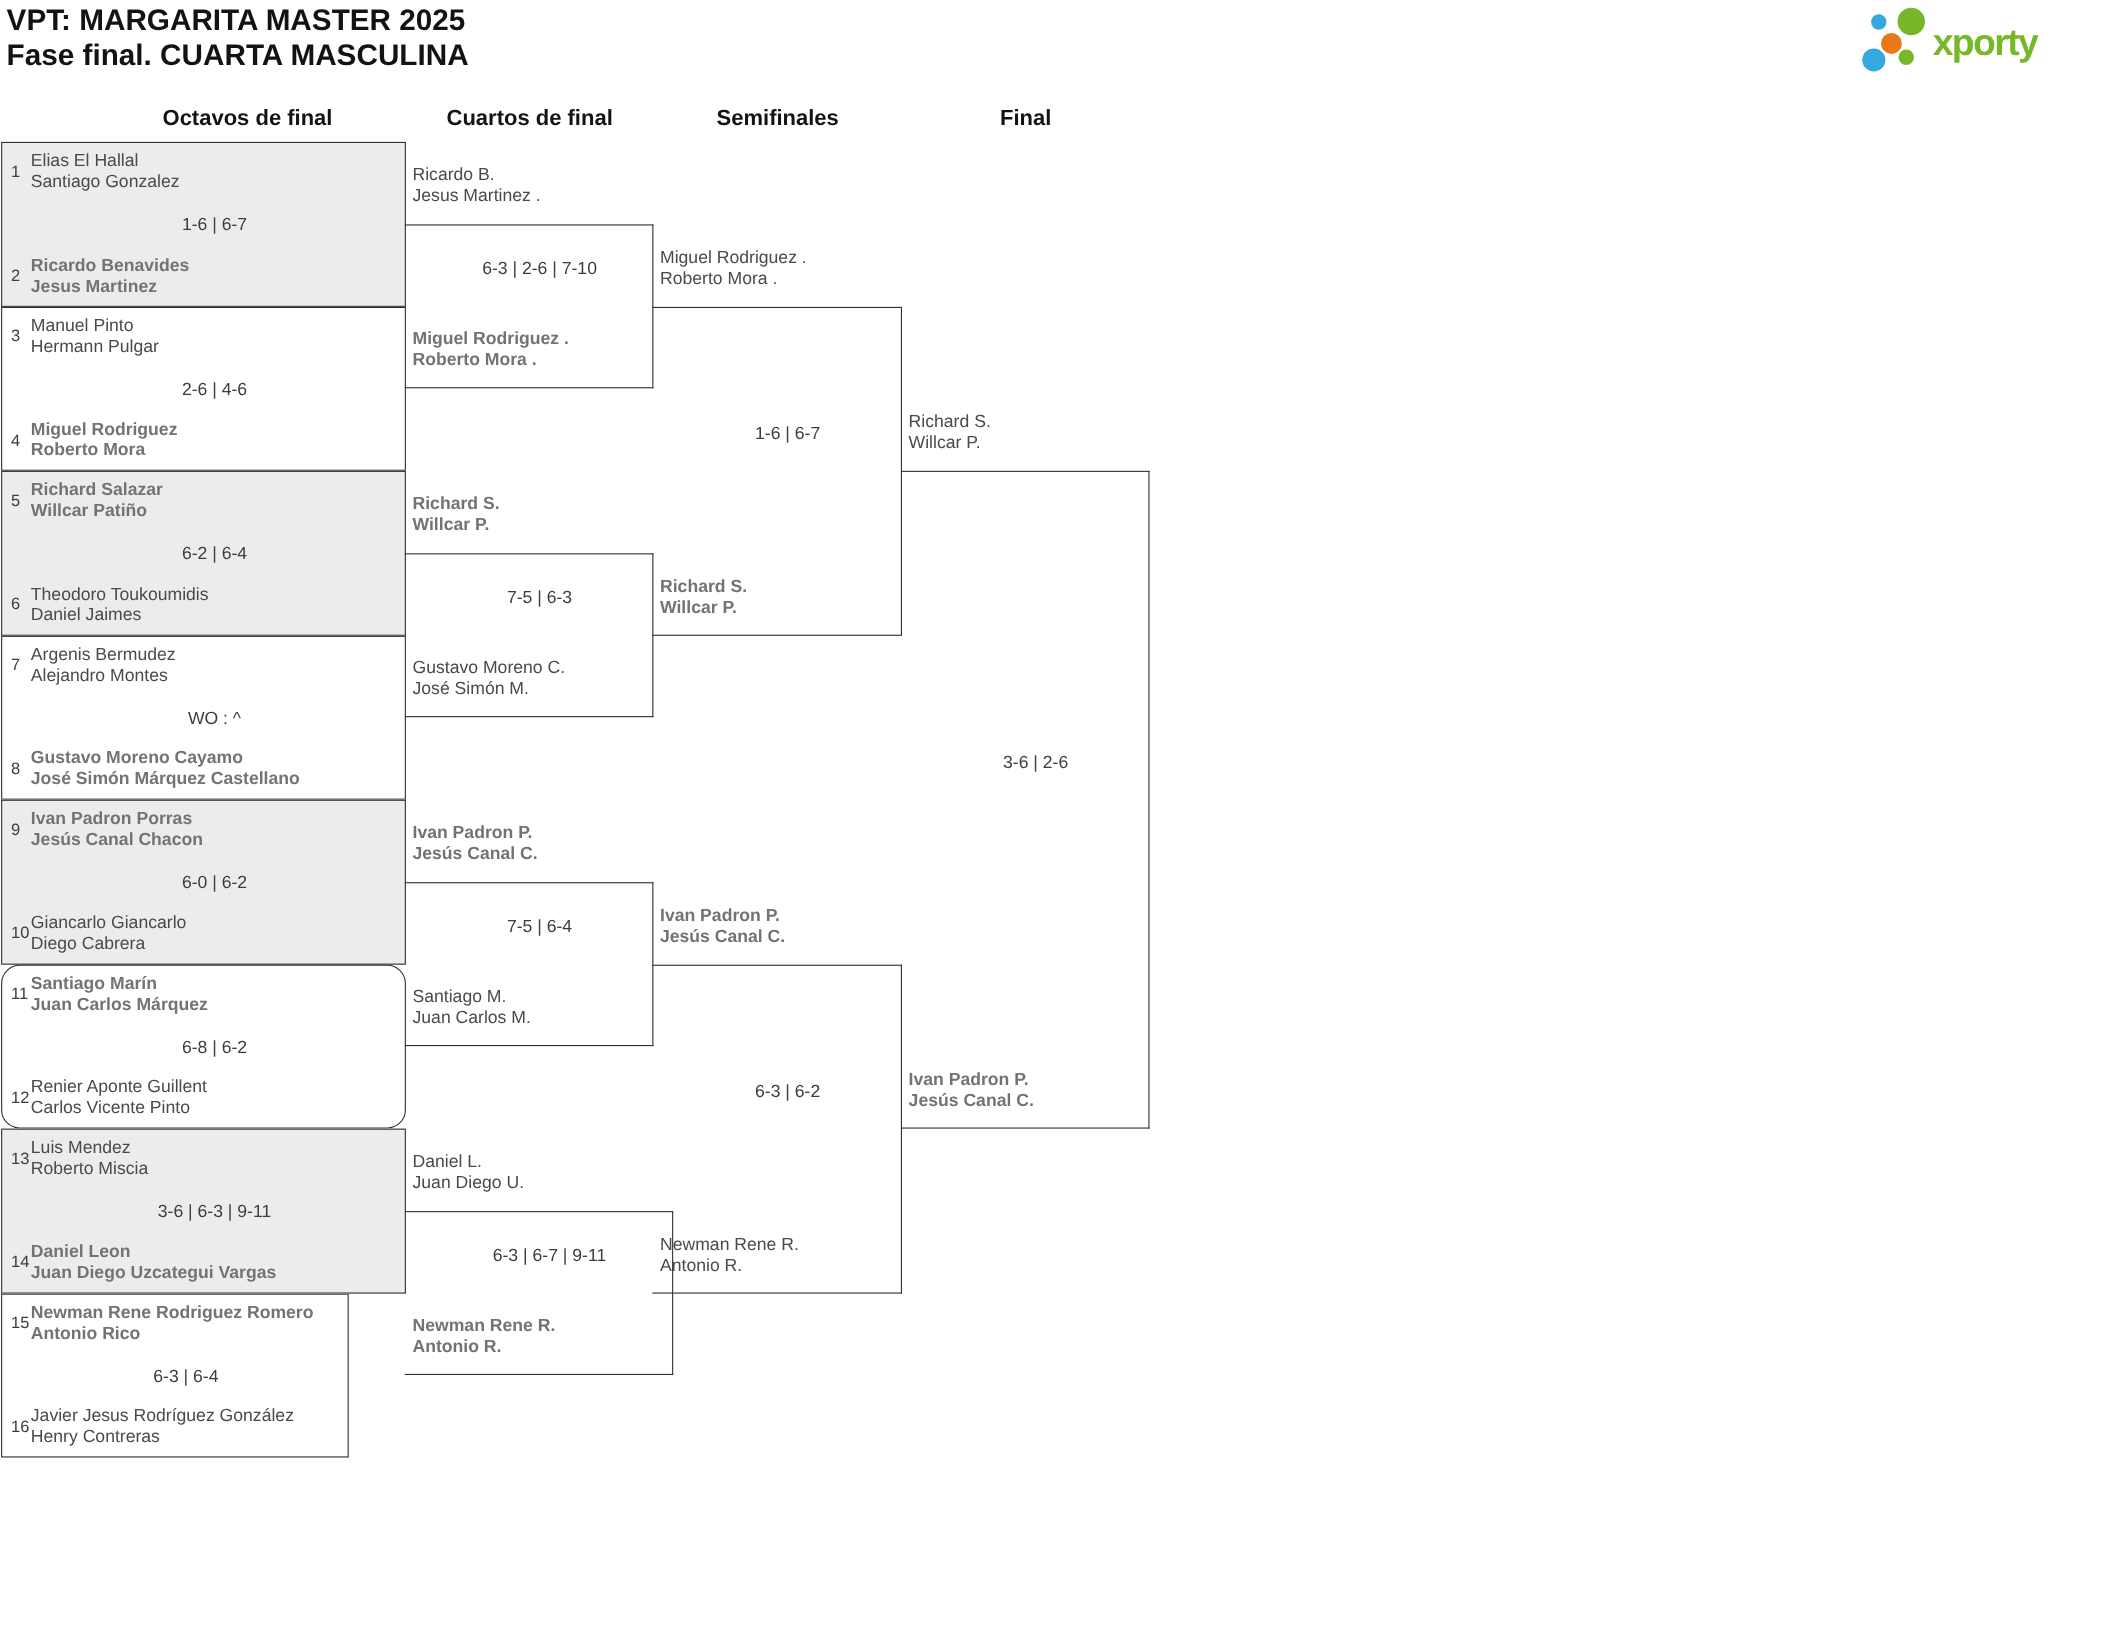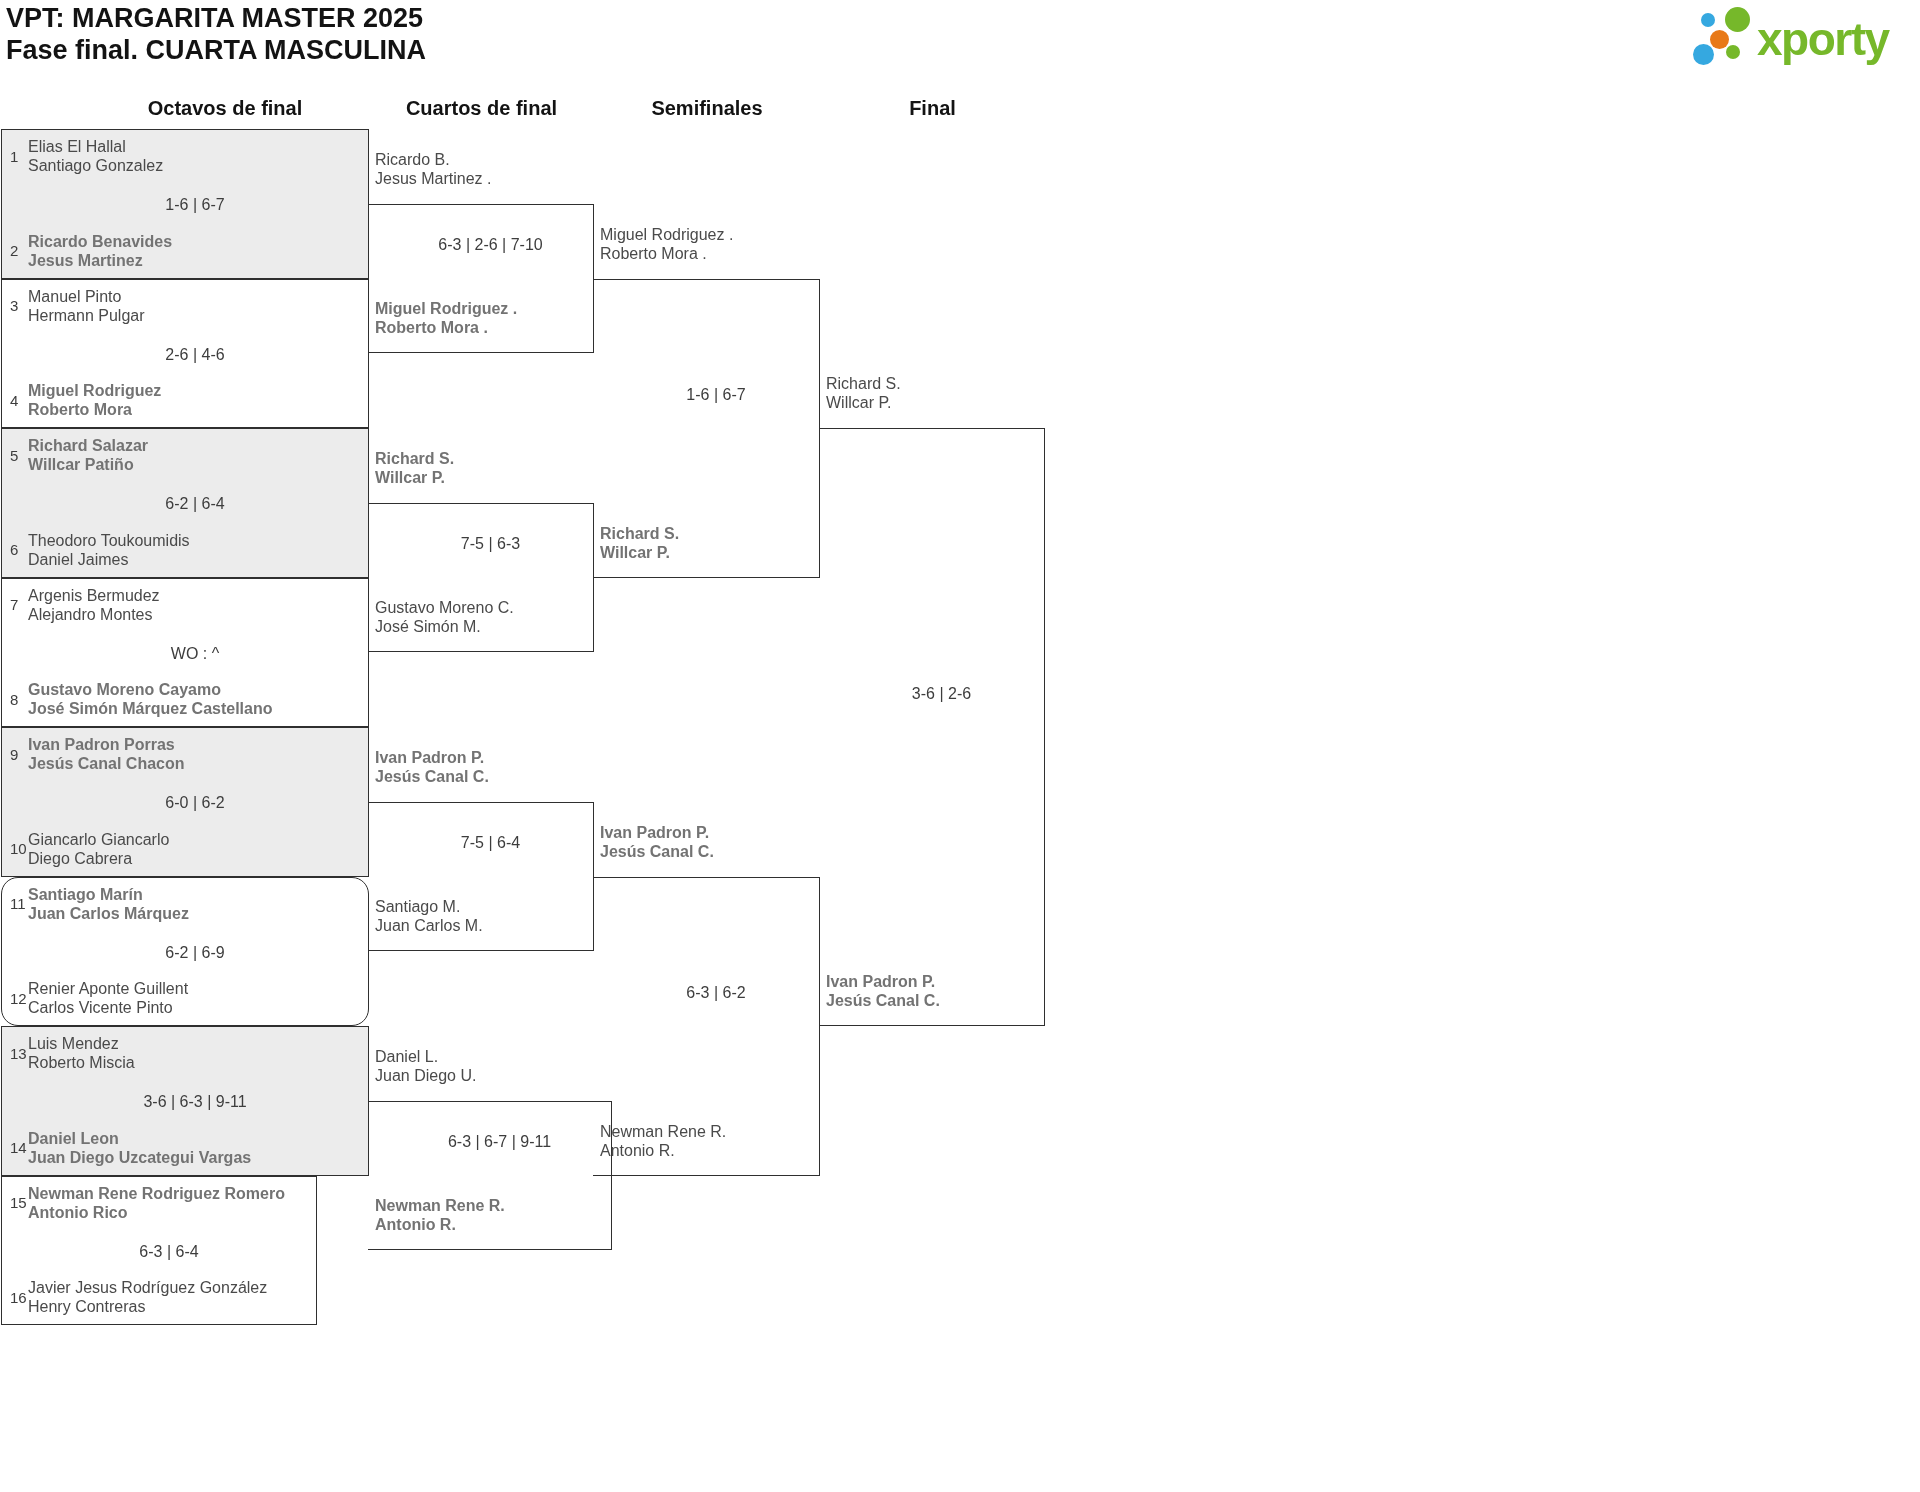--- a/index.html
+++ b/index.html
@@ -13,21 +13,21 @@
            font-size:27px; line-height:32px; }
 
   
   .logo { position:absolute; left:1693px; top:6px; width:226px; height:64px; }
   .dot { position:absolute; border-radius:50%; }
   .d1 { left:8px;  top:7px;  width:14px; height:14px; }
   .d2 { left:32px; top:1px;  width:25px; height:25px; }
   .d3 { left:17px; top:24px; width:19px; height:19px; }
   .d4 { left:0px;  top:38px; width:21px; height:21px; }
   .d5 { left:33px; top:39px; width:14px; height:14px; }
-  .logotext { position:absolute; left:64px; top:8px; font-size:46px; line-height:50px;
+  .logotext { position:absolute; left:64px; top:8px; font-size:34px; line-height:50px;
               font-weight:700; letter-spacing:-1.5px; }
 
   
   .round-header { position:absolute; top:96px; height:24px; line-height:24px;
                   text-align:center; font-size:20px; font-weight:700; color:#131313; }
   .rh0 { left:1px;   width:368px;padding-left:40px; }
   .rh1 { left:369px; width:225px; }
   .rh2 { left:594px; width:226px; }
   .rh3 { left:820px; width:225px; }
 
@@ -163,21 +163,21 @@
       </div>
     </div>
     <div class="match r0" style="left: 1px; top: 876.5px; width: 368px; height: 149.5px; border-radius: 17px;">
       <div class="trow t1">
         <span class="seed">11</span>
         <span class="tnm w">
           <span class="ln">Santiago Marín</span>
           <span class="ln">Juan Carlos Márquez</span>
         </span>
       </div>
-      <div class="score" style="top:65.25px">6-2 | 6-9</div>
+      <div class="score" style="top:65.25px">6-8 | 6-2</div>
       <div class="trow t2">
         <span class="seed">12</span>
         <span class="tnm">
           <span class="ln">Renier Aponte Guillent</span>
           <span class="ln">Carlos Vicente Pinto</span>
         </span>
       </div>
     </div>
     <div class="match r0 alt" style="left: 1px; top: 1026px; width: 368px; height: 149.5px;">
       <div class="trow t1">

